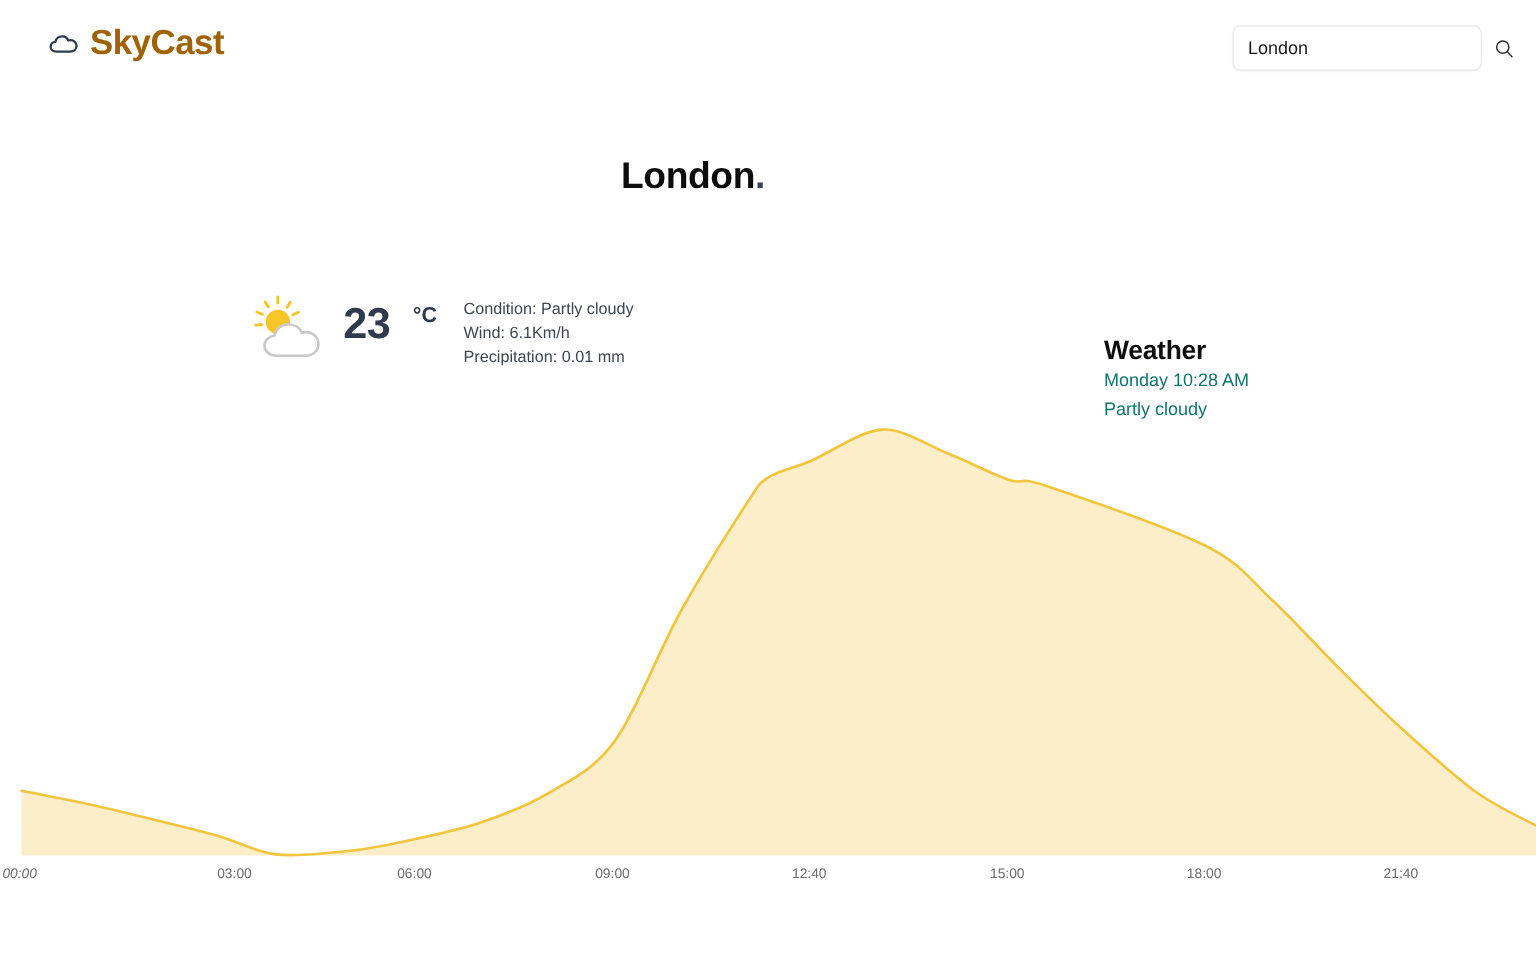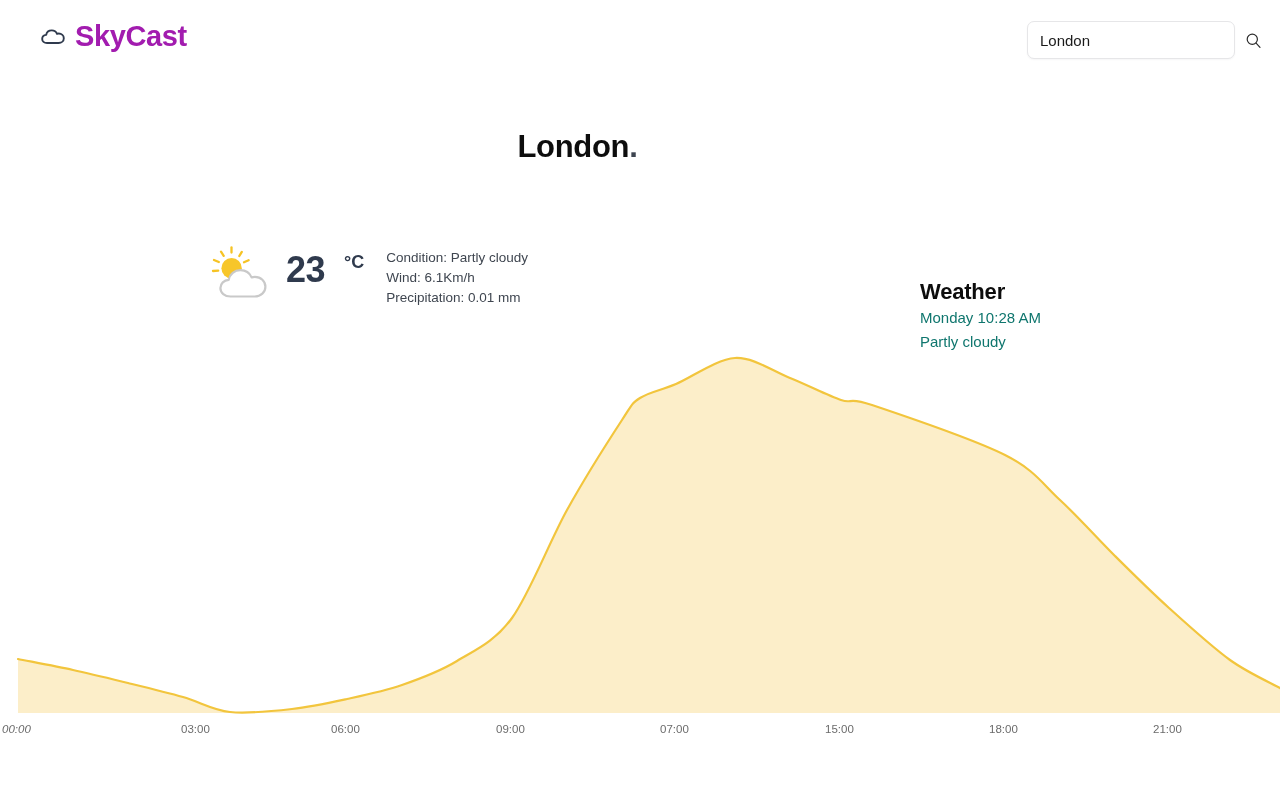--- a/index.html
+++ b/index.html
@@ -39,21 +39,21 @@
   }
   .brand-icon {
     display: block;
     width: 26px;
     height: 26px;
     color: #2f3a4d;
   }
   .brand-name {
     font-size: 29px;
     font-weight: bold;
-    color: #a21caf;
+    color: #a16207;
     letter-spacing: -0.4px;
     line-height: 1;
   }
 
   .search-wrap {
     position: absolute;
     right: 45px;
     top: 21px;
     width: 208px;
     height: 38px;
@@ -285,19 +285,19 @@
       <path id="chart-fill" fill="#fceec9" d="M 18.0 329.0 C 26.8 330.8, 55.4 336.2, 73.0 340.0 C 90.6 343.8, 110.4 348.7, 128.0 353.0 C 145.6 357.3, 166.7 362.4, 183.0 367.0 C 199.3 371.6, 212.6 380.1, 230.0 382.0 C 247.4 383.9, 273.3 381.1, 292.0 379.0 C 310.7 376.9, 329.4 372.8, 347.0 369.0 C 364.6 365.2, 384.4 361.1, 402.0 355.0 C 419.6 348.9, 439.4 341.7, 457.0 331.0 C 474.6 320.3, 494.4 312.2, 512.0 288.0 C 529.6 263.8, 549.4 211.7, 567.0 180.0 C 584.6 148.3, 610.3 107.9, 622.0 90.0 C 633.7 72.1, 631.4 73.8, 640.0 68.0 C 648.6 62.2, 660.8 60.4, 676.0 54.0 C 691.2 47.6, 716.8 29.0, 735.0 28.0 C 753.2 27.0, 773.0 41.3, 790.0 48.0 C 807.0 54.7, 827.9 65.7, 841.0 70.0 C 854.1 74.3, 845.8 66.2, 872.0 75.0 C 898.2 83.8, 974.9 109.8, 1005.0 125.0 C 1035.1 140.2, 1042.4 153.8, 1060.0 170.0 C 1077.6 186.2, 1097.6 208.7, 1115.0 226.0 C 1132.4 243.3, 1150.6 261.4, 1169.0 278.0 C 1187.4 294.6, 1212.2 317.2, 1230.0 330.0 C 1247.8 342.8, 1272.0 353.5, 1280.0 358.0 L 1280.0 383.0 L 18.0 383.0 Z"></path>
       <path id="chart-line" fill="none" stroke="#f2c53d" stroke-width="2.2" stroke-linejoin="round" stroke-linecap="round" d="M 18.0 329.0 C 26.8 330.8, 55.4 336.2, 73.0 340.0 C 90.6 343.8, 110.4 348.7, 128.0 353.0 C 145.6 357.3, 166.7 362.4, 183.0 367.0 C 199.3 371.6, 212.6 380.1, 230.0 382.0 C 247.4 383.9, 273.3 381.1, 292.0 379.0 C 310.7 376.9, 329.4 372.8, 347.0 369.0 C 364.6 365.2, 384.4 361.1, 402.0 355.0 C 419.6 348.9, 439.4 341.7, 457.0 331.0 C 474.6 320.3, 494.4 312.2, 512.0 288.0 C 529.6 263.8, 549.4 211.7, 567.0 180.0 C 584.6 148.3, 610.3 107.9, 622.0 90.0 C 633.7 72.1, 631.4 73.8, 640.0 68.0 C 648.6 62.2, 660.8 60.4, 676.0 54.0 C 691.2 47.6, 716.8 29.0, 735.0 28.0 C 753.2 27.0, 773.0 41.3, 790.0 48.0 C 807.0 54.7, 827.9 65.7, 841.0 70.0 C 854.1 74.3, 845.8 66.2, 872.0 75.0 C 898.2 83.8, 974.9 109.8, 1005.0 125.0 C 1035.1 140.2, 1042.4 153.8, 1060.0 170.0 C 1077.6 186.2, 1097.6 208.7, 1115.0 226.0 C 1132.4 243.3, 1150.6 261.4, 1169.0 278.0 C 1187.4 294.6, 1212.2 317.2, 1230.0 330.0 C 1247.8 342.8, 1272.0 353.5, 1280.0 358.0"></path>
     </svg>
   </div>
 
   <div class="axis-labels" id="axis-labels">
       <div class="axis-tick" style="left: 2px; font-style: italic;">00:00</div>
       <div class="axis-tick" style="left: 181px;">03:00</div>
       <div class="axis-tick" style="left: 331px;">06:00</div>
       <div class="axis-tick" style="left: 496px;">09:00</div>
-      <div class="axis-tick" style="left: 660px;">07:00</div>
+      <div class="axis-tick" style="left: 660px;">12:40</div>
       <div class="axis-tick" style="left: 825px;">15:00</div>
       <div class="axis-tick" style="left: 989px;">18:00</div>
-      <div class="axis-tick" style="left: 1153px;">21:00</div>
+      <div class="axis-tick" style="left: 1153px;">21:40</div>
     </div>
 
 </div>
 
 </body></html>

